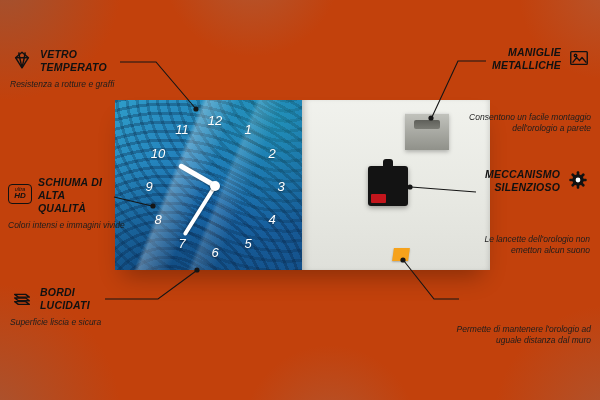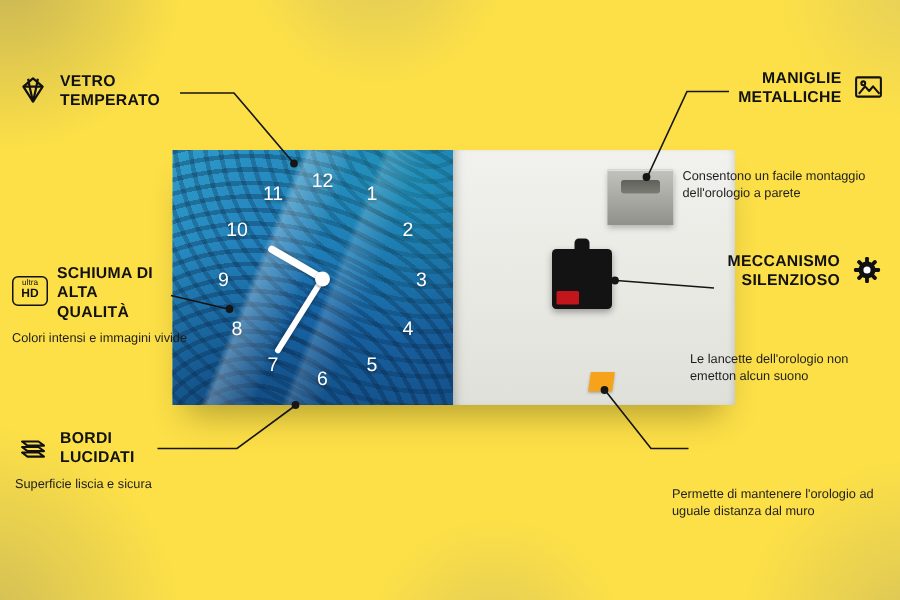--- a/index.html
+++ b/index.html
@@ -1,18 +1,18 @@
 <!DOCTYPE html>
 <html><head>
 <meta charset="utf-8">
 <style>
   html,body{margin:0;padding:0;}
   .canvas{
-    position:relative;width:600px;height:400px;background:#fde047;overflow:hidden;
-    font-family:"Liberation Sans", sans-serif;color:#111;
+    position:relative;width:600px;height:400px;background:#c2410c;overflow:hidden;
+    font-family:"Liberation Sans", sans-serif;color:#111;font-style:italic;
   }
   .vignette{
     position:absolute;inset:0;pointer-events:none;
     background:
       radial-gradient(circle at 1% -4%, rgba(110,110,110,.38), transparent 16%),
       radial-gradient(circle at 42% -8%, rgba(140,140,140,.30), transparent 16%),
       radial-gradient(circle at 101% -2%, rgba(150,150,150,.22), transparent 12%),
       radial-gradient(circle at -2% 104%, rgba(120,120,120,.34), transparent 18%),
       radial-gradient(circle at 55% 108%, rgba(140,140,140,.26), transparent 16%),
       radial-gradient(circle at 102% 106%, rgba(130,130,130,.30), transparent 16%);
@@ -65,21 +65,21 @@
         transform:skewX(-8deg);box-shadow:0 1px 2px rgba(0,0,0,.25);}
 
   
   .co{position:absolute;}
   .hdr{display:flex;align-items:center;gap:6px;}
   .hdr.right{flex-direction:row;}
   .title{font-weight:bold;font-size:10.5px;line-height:1.25;letter-spacing:.2px;}
   .title.rt{text-align:right;flex:1;}
   .sub{font-size:8.5px;line-height:1.3;color:#1d1d1d;margin-top:5px;}
   .sub.left{text-align:left;}
-  .sub.center{text-align:left;margin-top:40px;}
+  .sub.center{text-align:right;margin-top:40px;}
   .ico{flex:0 0 auto;width:24px;height:24px;display:flex;justify-content:center;}
   .uhd{width:24px;height:18px;border:1.4px solid #111;border-radius:4px;display:flex;
        flex-direction:column;align-items:center;justify-content:center;line-height:1;}
   .uhd .u{font-size:5.5px;}
   .uhd .h{font-size:8px;font-weight:bold;}
 
   svg.lines{position:absolute;inset:0;pointer-events:none;}
   svg.lines polyline{fill:none;stroke:#151515;stroke-width:1.1;}
   svg.lines circle{fill:#151515;}
 </style>
@@ -134,20 +134,21 @@
       <span class="ico">
         <svg width="22" height="22" viewBox="0 0 24 24" fill="none" stroke="#111" stroke-width="1.6" stroke-linejoin="round">
           <path d="M12 3.5 L19 9.5 L12 20.5 L5 9.5 Z"></path>
             <path d="M5 9.5 H19"></path>
             <path d="M8.5 3.8 L9.5 9.5 L12 20.5"></path>
             <path d="M15.5 3.8 L14.5 9.5 L12 20.5"></path>
         </svg>
       </span>
       <div class="title" style="width:74px">VETRO TEMPERATO</div>
     </div>
+    <div class="sub left">Resistenza a rotture e graffi</div>
   </div>
 
   <div class="co" style="left:8px;top:176px;width:128px">
     <div class="hdr">
       <span class="ico">
         <span class="uhd">
           <span class="u">ultra</span>
           <span class="h">HD</span>
         </span>
       </span>

